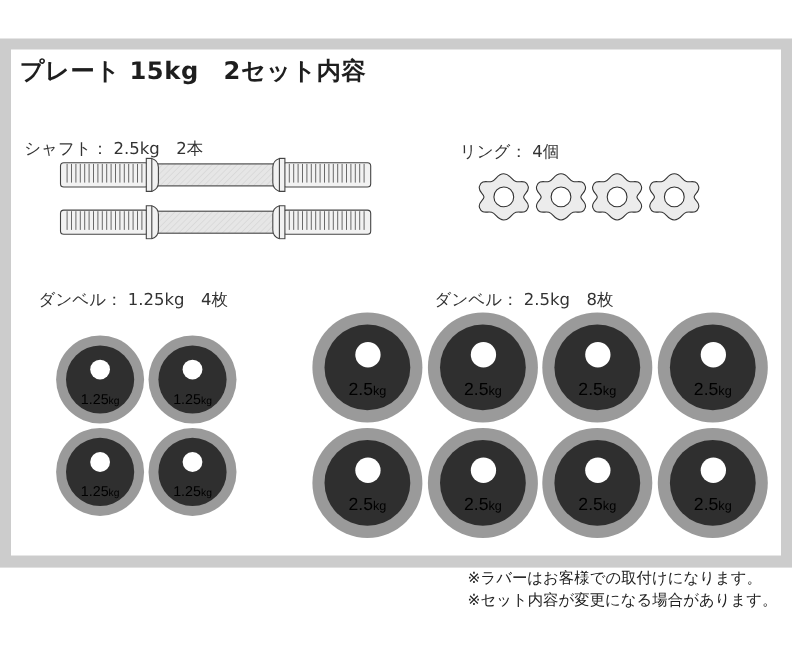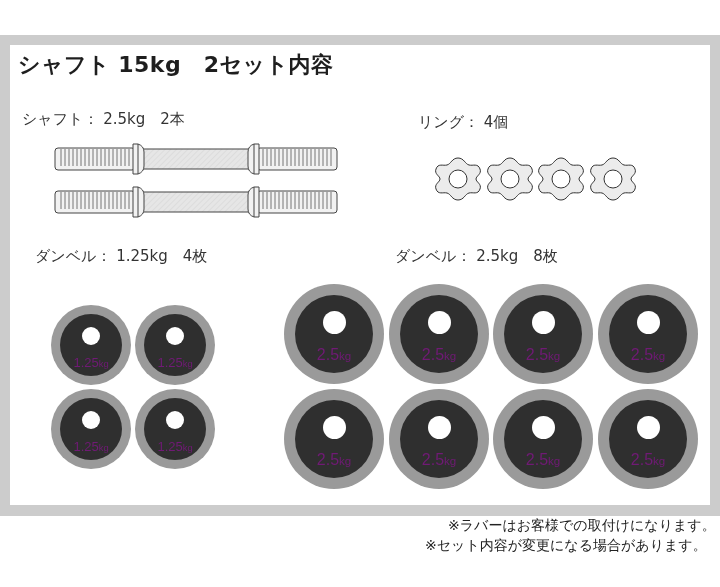--- a/index.html
+++ b/index.html
@@ -1,36 +1,36 @@
 <!DOCTYPE html>
 <html><head>
 <meta charset="utf-8">
 <style>
   html,body{margin:0;padding:0;background:#fff;}
   body{width:720px;height:587px;position:relative;overflow:hidden;font-family:"DejaVu Sans","Liberation Sans",sans-serif;color:#222;}
   .frame{position:absolute;left:0;top:35px;width:720px;height:481px;background:#cccccc;}
   .panel{position:absolute;left:10px;top:45px;width:700px;height:460px;background:#fff;}
   .title{position:absolute;left:18px;top:50px;font-size:22px;font-weight:bold;color:#1e1e1e;letter-spacing:0.5px;white-space:pre;}
-  .label{position:absolute;font-size:15px;color:#333;white-space:pre;}
+  .label{position:absolute;font-size:15px;color:#333;white-space:pre;margin-top:16px;}
   .shaft{position:absolute;}
   .ring{position:absolute;}
   .plate{position:absolute;border-radius:50%;background:#9a9a9a;}
   .plate .inner{position:absolute;border-radius:50%;background:#2f2f2f;}
   .plate .hole{position:absolute;border-radius:50%;background:#fff;}
-  .plate .wt{position:absolute;left:0;right:0;text-align:center;color:#701a75;font-family:"Liberation Sans",sans-serif;white-space:nowrap;}
+  .plate .wt{position:absolute;left:0;right:0;text-align:center;color:#000000;font-family:"Liberation Sans",sans-serif;white-space:nowrap;}
   .plate .wt .u{font-size:0.72em;}
   .note{position:absolute;left:425px;font-size:14px;color:#222;white-space:pre;}
 </style>
 </head>
 <body>
 
 <div class="frame"></div>
 <div class="panel"></div>
 
-<div class="title">シャフト 15kg　2セット内容</div>
+<div class="title">プレート 15kg　2セット内容</div>
 
 <div class="label" style="left:22px;top:110px;">シャフト： 2.5kg　2本</div>
 
 <svg class="shaft" style="left:52px;top:143px;" width="288" height="32">
   <defs>
     <pattern id="hatch" width="4" height="4" patternUnits="userSpaceOnUse" patternTransform="rotate(45)">
       <rect width="4" height="4" fill="#e6e6e6"></rect>
       <line x1="0" y1="0" x2="0" y2="4" stroke="#d2d2d2" stroke-width="1"></line>
     </pattern>
   </defs>
@@ -211,14 +211,14 @@
   <div class="inner" style="left:11px;top:11px;width:78px;height:78px;"></div>
   <div class="hole" style="left:39px;top:27px;width:23px;height:23px;"></div>
   <div class="wt" style="top:62px;font-size:16px;"><span>2.5</span><span class="u">kg</span></div>
 </div>
 <div class="plate" style="left:598px;top:389px;width:100px;height:100px;">
   <div class="inner" style="left:11px;top:11px;width:78px;height:78px;"></div>
   <div class="hole" style="left:39px;top:27px;width:23px;height:23px;"></div>
   <div class="wt" style="top:62px;font-size:16px;"><span>2.5</span><span class="u">kg</span></div>
 </div>
 
-<div class="note" style="top:517px;margin-left:23px;">※ラバーはお客様での取付けになります。</div>
+<div class="note" style="top:517px;">※ラバーはお客様での取付けになります。</div>
 <div class="note" style="top:537px;">※セット内容が変更になる場合があります。</div>
 
 </body></html>

